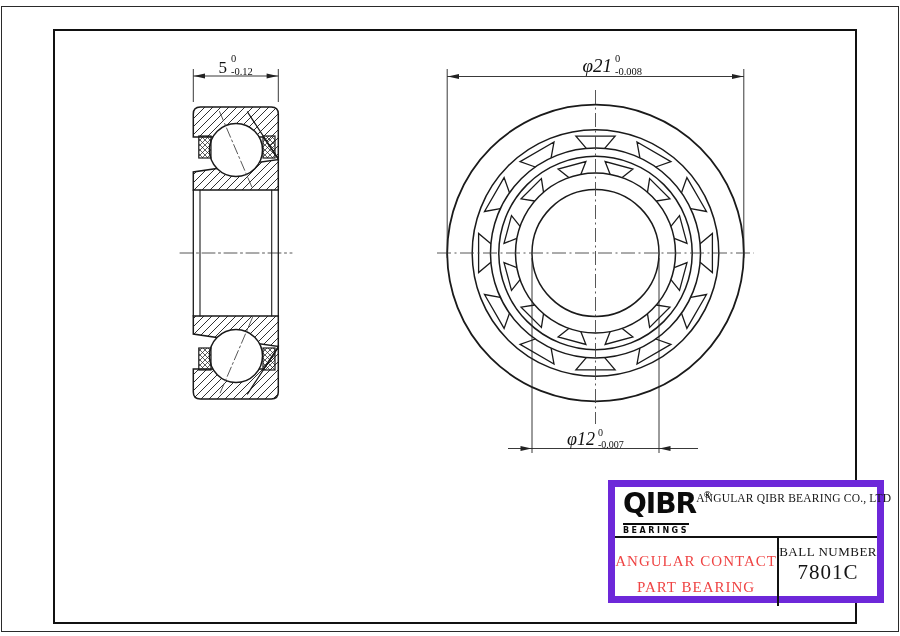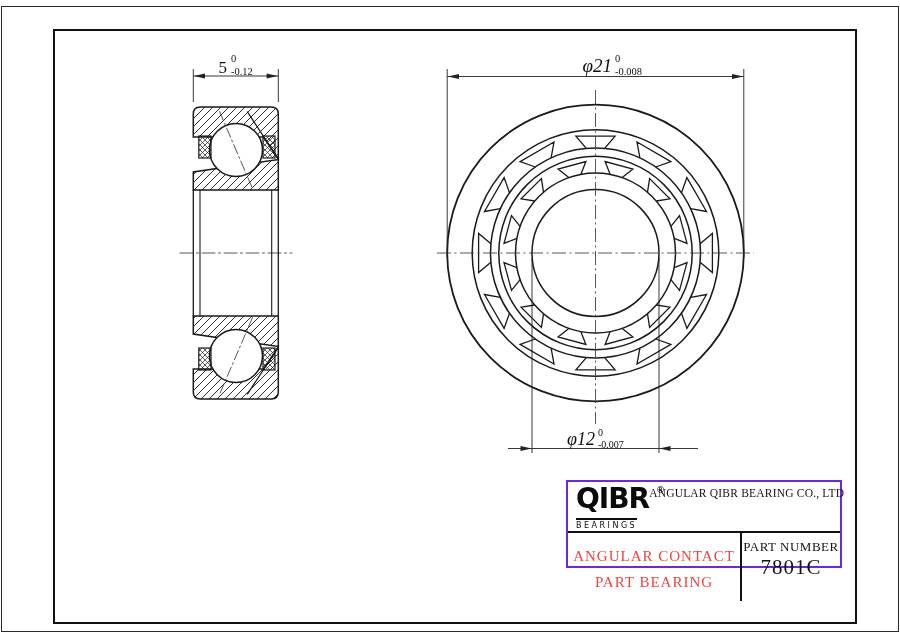--- a/index.html
+++ b/index.html
@@ -5,30 +5,30 @@
   html,body{margin:0;padding:0;background:#fff;}
   #canvas{position:relative;width:900px;height:636px;background:#fff;overflow:hidden;
           font-family:"Liberation Serif", serif;}
   #outer-border{position:absolute;left:1px;top:6px;width:896px;height:624px;
           border:1px solid #2a2a2a;}
   #frame{position:absolute;left:53px;top:29px;width:800px;height:591px;
           border:2px solid #111;}
   #drawing-svg{position:absolute;left:0;top:0;}
 
   
-  .titleblock{position:absolute;left:566px;top:480px;width:276px;height:88px;
-          box-sizing:border-box;border:2px solid #6d28d9;background:#fff;}
+  .titleblock{position:absolute;left:608px;top:480px;width:276px;height:123px;
+          box-sizing:border-box;border:7px solid #6d28d9;background:#fff;}
   .tb-top{display:flex;height:49px;border-bottom:2px solid #111;}
   .tb-logo{width:104px;position:relative;padding:2px 0 0 8px;}
   .logo-text{font-family:"DejaVu Sans", sans-serif;font-weight:800;font-size:28px;
           letter-spacing:-1px;color:#0b0b0b;line-height:30px;}
   .logo-reg{position:absolute;top:3px;left:88px;font-family:"DejaVu Sans",sans-serif;
           font-size:9px;color:#0b0b0b;}
   .logo-sub{display:inline-block;border-top:2px solid #0b0b0b;margin-top:0px;
-          font-family:"DejaVu Sans",sans-serif;font-weight:400;font-size:8px;
+          font-family:"DejaVu Sans",sans-serif;font-weight:700;font-size:8px;
           letter-spacing:2.5px;color:#0b0b0b;padding-top:1px;}
   .tb-company{flex:1;text-align:center;padding-top:5px;color:#141414;}
   .tb-company .co-line1{font-size:11.5px;letter-spacing:0.2px;white-space:nowrap;}
   .tb-company .co-line2{font-size:11.5px;margin-top:3px;white-space:nowrap;}
   .tb-bottom{display:flex;height:68px;}
   .tb-product{width:174px;box-sizing:border-box;border-right:2px solid #111;
           text-align:center;padding-top:10px;color:#ef4444;}
   .tb-product div{font-size:15px;letter-spacing:1px;line-height:26px;white-space:nowrap;}
   .tb-part{flex:1;text-align:center;color:#141414;}
   .pn-label{font-size:13px;margin-top:6px;letter-spacing:0.5px;white-space:nowrap;}
@@ -142,18 +142,18 @@
       <div class="tb-company">
         <div class="co-line1">ANGULAR QIBR BEARING CO., LTD</div>
       </div>
     </div>
     <div class="tb-bottom">
       <div class="tb-product">
         <div>ANGULAR CONTACT</div>
         <div>PART BEARING</div>
       </div>
       <div class="tb-part">
-        <div class="pn-label">PART NUMBER</div>
+        <div class="pn-label">BALL NUMBER</div>
         <div class="pn-value">7801C</div>
       </div>
     </div>
   </div>
 </div>
 
 </body></html>

